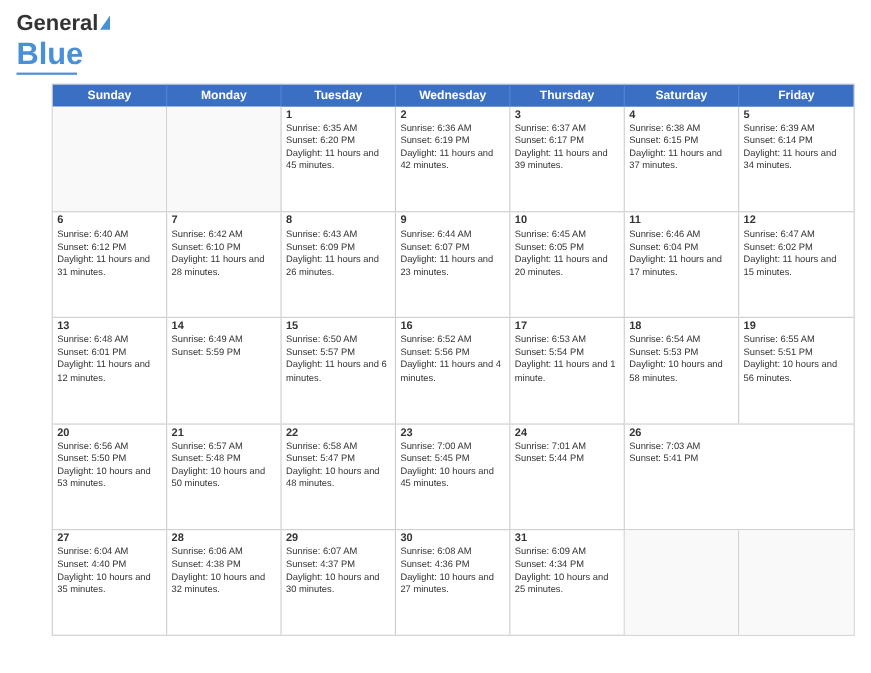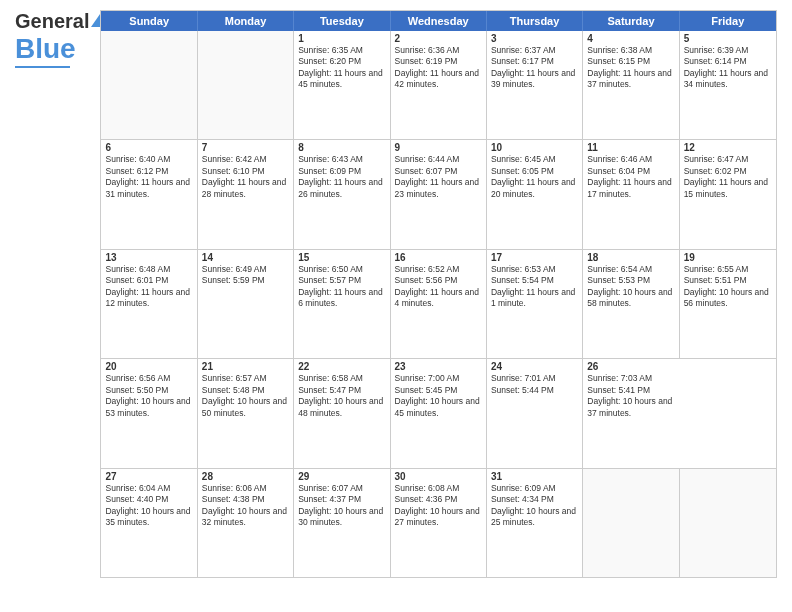--- a/index.html
+++ b/index.html
@@ -8,21 +8,21 @@
       background: #fff;
       width: 792px;
       height: 612px;
       overflow: hidden;
     }
     .page {
       width: 792px;
       height: 588px;
       padding: 10px 15px;
       display: flex;
-      flex-direction: row;
+      flex-direction: column;
     }
     .header {
       display: flex;
       justify-content: space-between;
       align-items: flex-start;
       margin-bottom: 8px;
     }
     .logo {
       display: flex;
       flex-direction: column;
@@ -39,20 +39,21 @@
     }
     .subtitle {
       font-size: 14px;
       color: #555;
     }
     .calendar {
       flex: 1;
       display: flex;
       flex-direction: column;
       border: 1px solid #ccc;
+      margin-left: 32px;
     }
     .cal-header {
       display: grid;
       grid-template-columns: repeat(7, 1fr);
       background: #3a6fc4;
     }
     .cal-header-cell {
       color: #fff;
       font-size: 11px;
       font-weight: bold;
@@ -275,21 +276,20 @@
           </div>
           <div class="cal-cell">
             <span class="day-num">24</span>
             <span class="cell-line">Sunrise: 7:01 AM</span>
             <span class="cell-line">Sunset: 5:44 PM</span>
           </div>
           <div class="cal-cell">
             <span class="day-num">26</span>
             <span class="cell-line">Sunrise: 7:03 AM</span>
             <span class="cell-line">Sunset: 5:41 PM</span>
-            <span class="cell-line">Daylight: 10 hours and 37 minutes.</span>
           </div>
         </div>
         <div class="cal-row">
           <div class="cal-cell">
             <span class="day-num">27</span>
             <span class="cell-line">Sunrise: 6:04 AM</span>
             <span class="cell-line">Sunset: 4:40 PM</span>
             <span class="cell-line">Daylight: 10 hours and 35 minutes.</span>
           </div>
           <div class="cal-cell">

